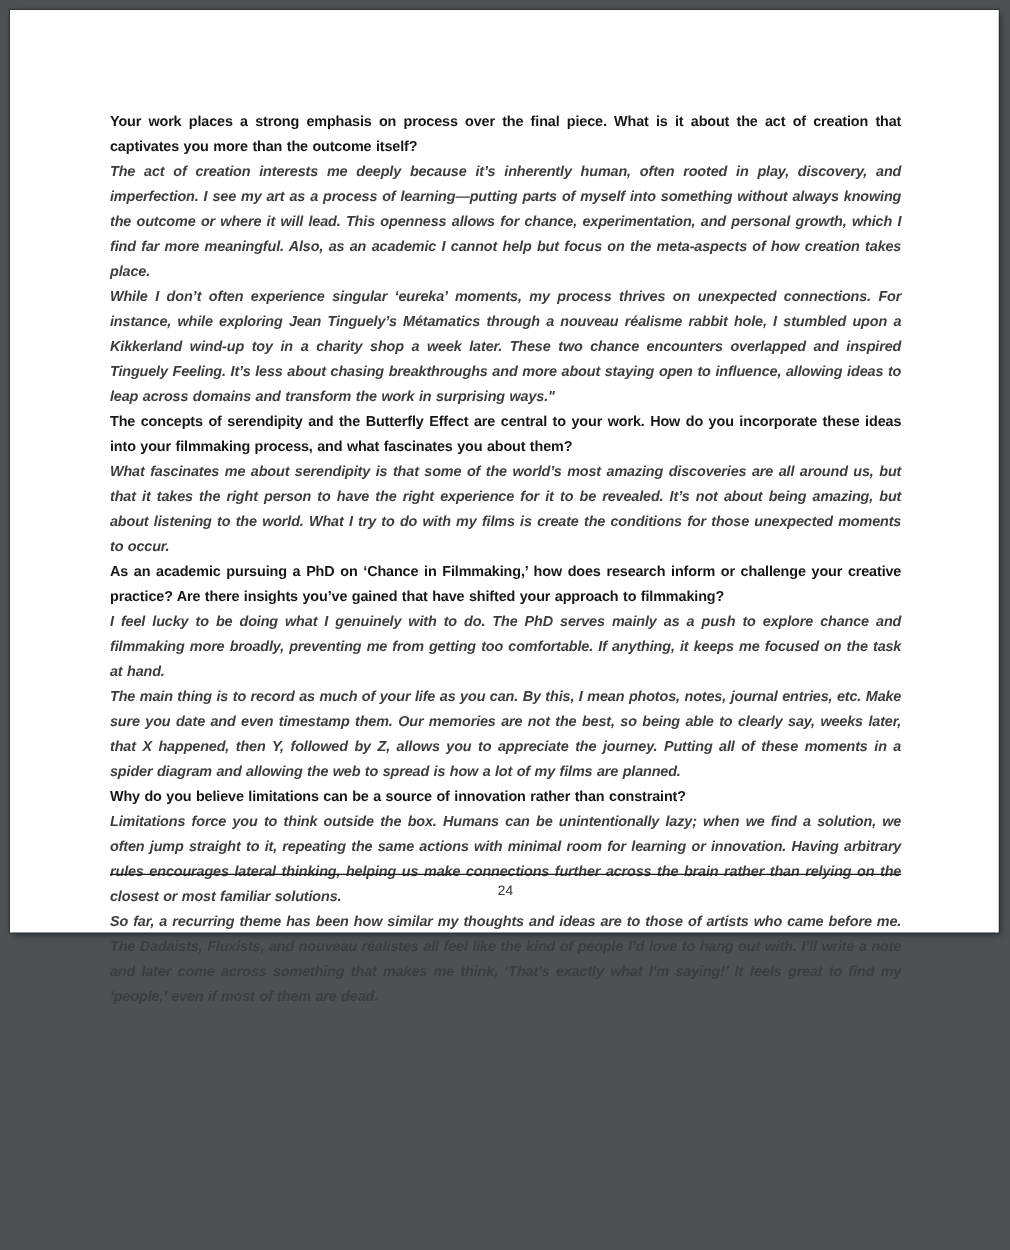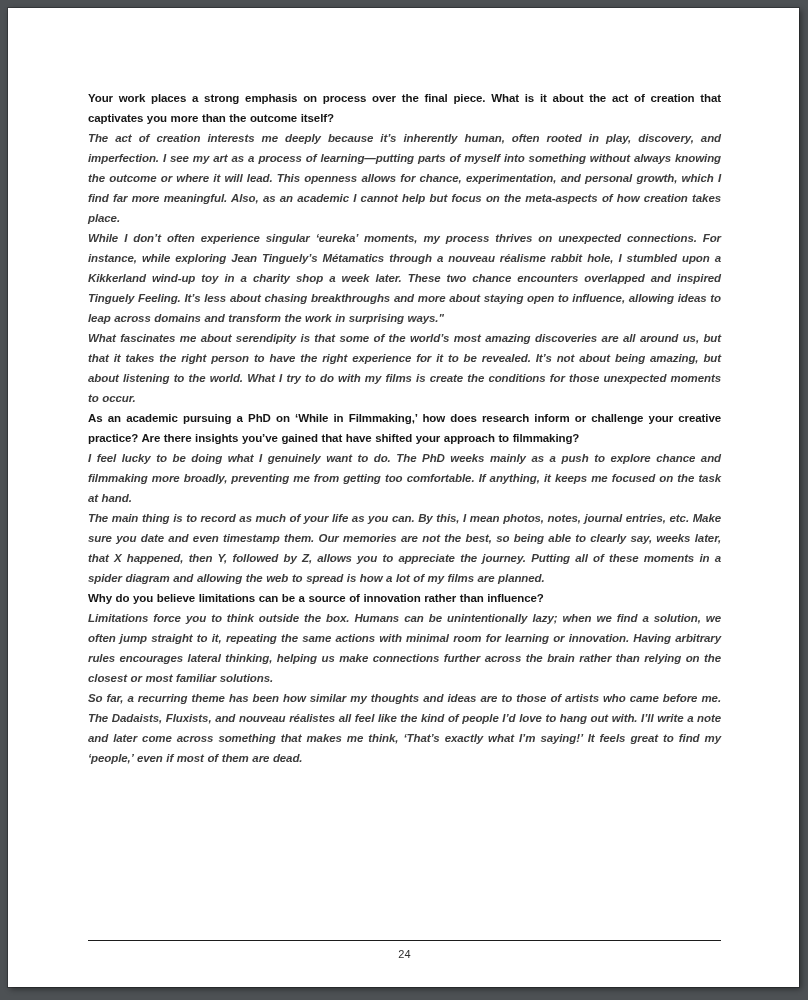--- a/index.html
+++ b/index.html
@@ -15,21 +15,21 @@
     position: relative;
     width: 808px;
     height: 1000px;
     background: #4d5154;
   }
   .page {
     position: absolute;
     left: 8px;
     top: 8px;
     width: 791px;
-    height: 979px;
+    height: 738px;
     background: #ffffff;
     box-shadow: 0 0 0 1px rgba(0,0,0,0.25), 2px 2px 6px rgba(0,0,0,0.45);
     box-sizing: border-box;
     padding: 80px 78px 0 80px;
   }
   .qa-block p {
     margin: 0;
     font-size: 11.5px;
     line-height: 20px;
     text-align: justify;
@@ -65,25 +65,26 @@
 </style>
 </head>
 <body>
 
 <div class="viewer">
   <div class="page">
     <div class="qa-block">
       <p class="question">Your work places a strong emphasis on process over the final piece. What is it about the act of creation that captivates you more than the outcome itself?</p>
       <p class="answer">The act of creation interests me deeply because it’s inherently human, often rooted in play, discovery, and imperfection. I see my art as a process of learning—putting parts of myself into something without always knowing the outcome or where it will lead. This openness allows for chance, experimentation, and personal growth, which I find far more meaningful. Also, as an academic I cannot help but focus on the meta-aspects of how creation takes place.</p>
       <p class="answer">While I don’t often experience singular ‘eureka’ moments, my process thrives on unexpected connections. For instance, while exploring Jean Tinguely’s Métamatics through a nouveau réalisme rabbit hole, I stumbled upon a Kikkerland wind-up toy in a charity shop a week later. These two chance encounters overlapped and inspired Tinguely Feeling. It’s less about chasing breakthroughs and more about staying open to influence, allowing ideas to leap across domains and transform the work in surprising ways."</p>
+      <p class="question">The concepts of serendipity and the Butterfly Effect are central to your work. How do you incorporate these ideas into your filmmaking process, and what fascinates you about them?</p>
       <p class="answer">What fascinates me about serendipity is that some of the world’s most amazing discoveries are all around us, but that it takes the right person to have the right experience for it to be revealed. It’s not about being amazing, but about listening to the world. What I try to do with my films is create the conditions for those unexpected moments to occur.</p>
-      <p class="question">As an academic pursuing a PhD on ‘While in Filmmaking,’ how does research inform or challenge your creative practice? Are there insights you’ve gained that have shifted your approach to filmmaking?</p>
-      <p class="answer">I feel lucky to be doing what I genuinely want to do. The PhD weeks mainly as a push to explore chance and filmmaking more broadly, preventing me from getting too comfortable. If anything, it keeps me focused on the task at hand.</p>
+      <p class="question">As an academic pursuing a PhD on ‘Chance in Filmmaking,’ how does research inform or challenge your creative practice? Are there insights you’ve gained that have shifted your approach to filmmaking?</p>
+      <p class="answer">I feel lucky to be doing what I genuinely with to do. The PhD serves mainly as a push to explore chance and filmmaking more broadly, preventing me from getting too comfortable. If anything, it keeps me focused on the task at hand.</p>
       <p class="answer">The main thing is to record as much of your life as you can. By this, I mean photos, notes, journal entries, etc. Make sure you date and even timestamp them. Our memories are not the best, so being able to clearly say, weeks later, that X happened, then Y, followed by Z, allows you to appreciate the journey. Putting all of these moments in a spider diagram and allowing the web to spread is how a lot of my films are planned.</p>
-      <p class="question">Why do you believe limitations can be a source of innovation rather than influence?</p>
+      <p class="question">Why do you believe limitations can be a source of innovation rather than constraint?</p>
       <p class="answer">Limitations force you to think outside the box. Humans can be unintentionally lazy; when we find a solution, we often jump straight to it, repeating the same actions with minimal room for learning or innovation. Having arbitrary rules encourages lateral thinking, helping us make connections further across the brain rather than relying on the closest or most familiar solutions.</p>
       <p class="answer">So far, a recurring theme has been how similar my thoughts and ideas are to those of artists who came before me. The Dadaists, Fluxists, and nouveau réalistes all feel like the kind of people I’d love to hang out with. I’ll write a note and later come across something that makes me think, ‘That’s exactly what I’m saying!’ It feels great to find my ‘people,’ even if most of them are dead.</p>
     </div>
     <div class="footer">
       <hr class="footer-rule">
       <div class="page-number">24</div>
     </div>
   </div>
 </div>
 

